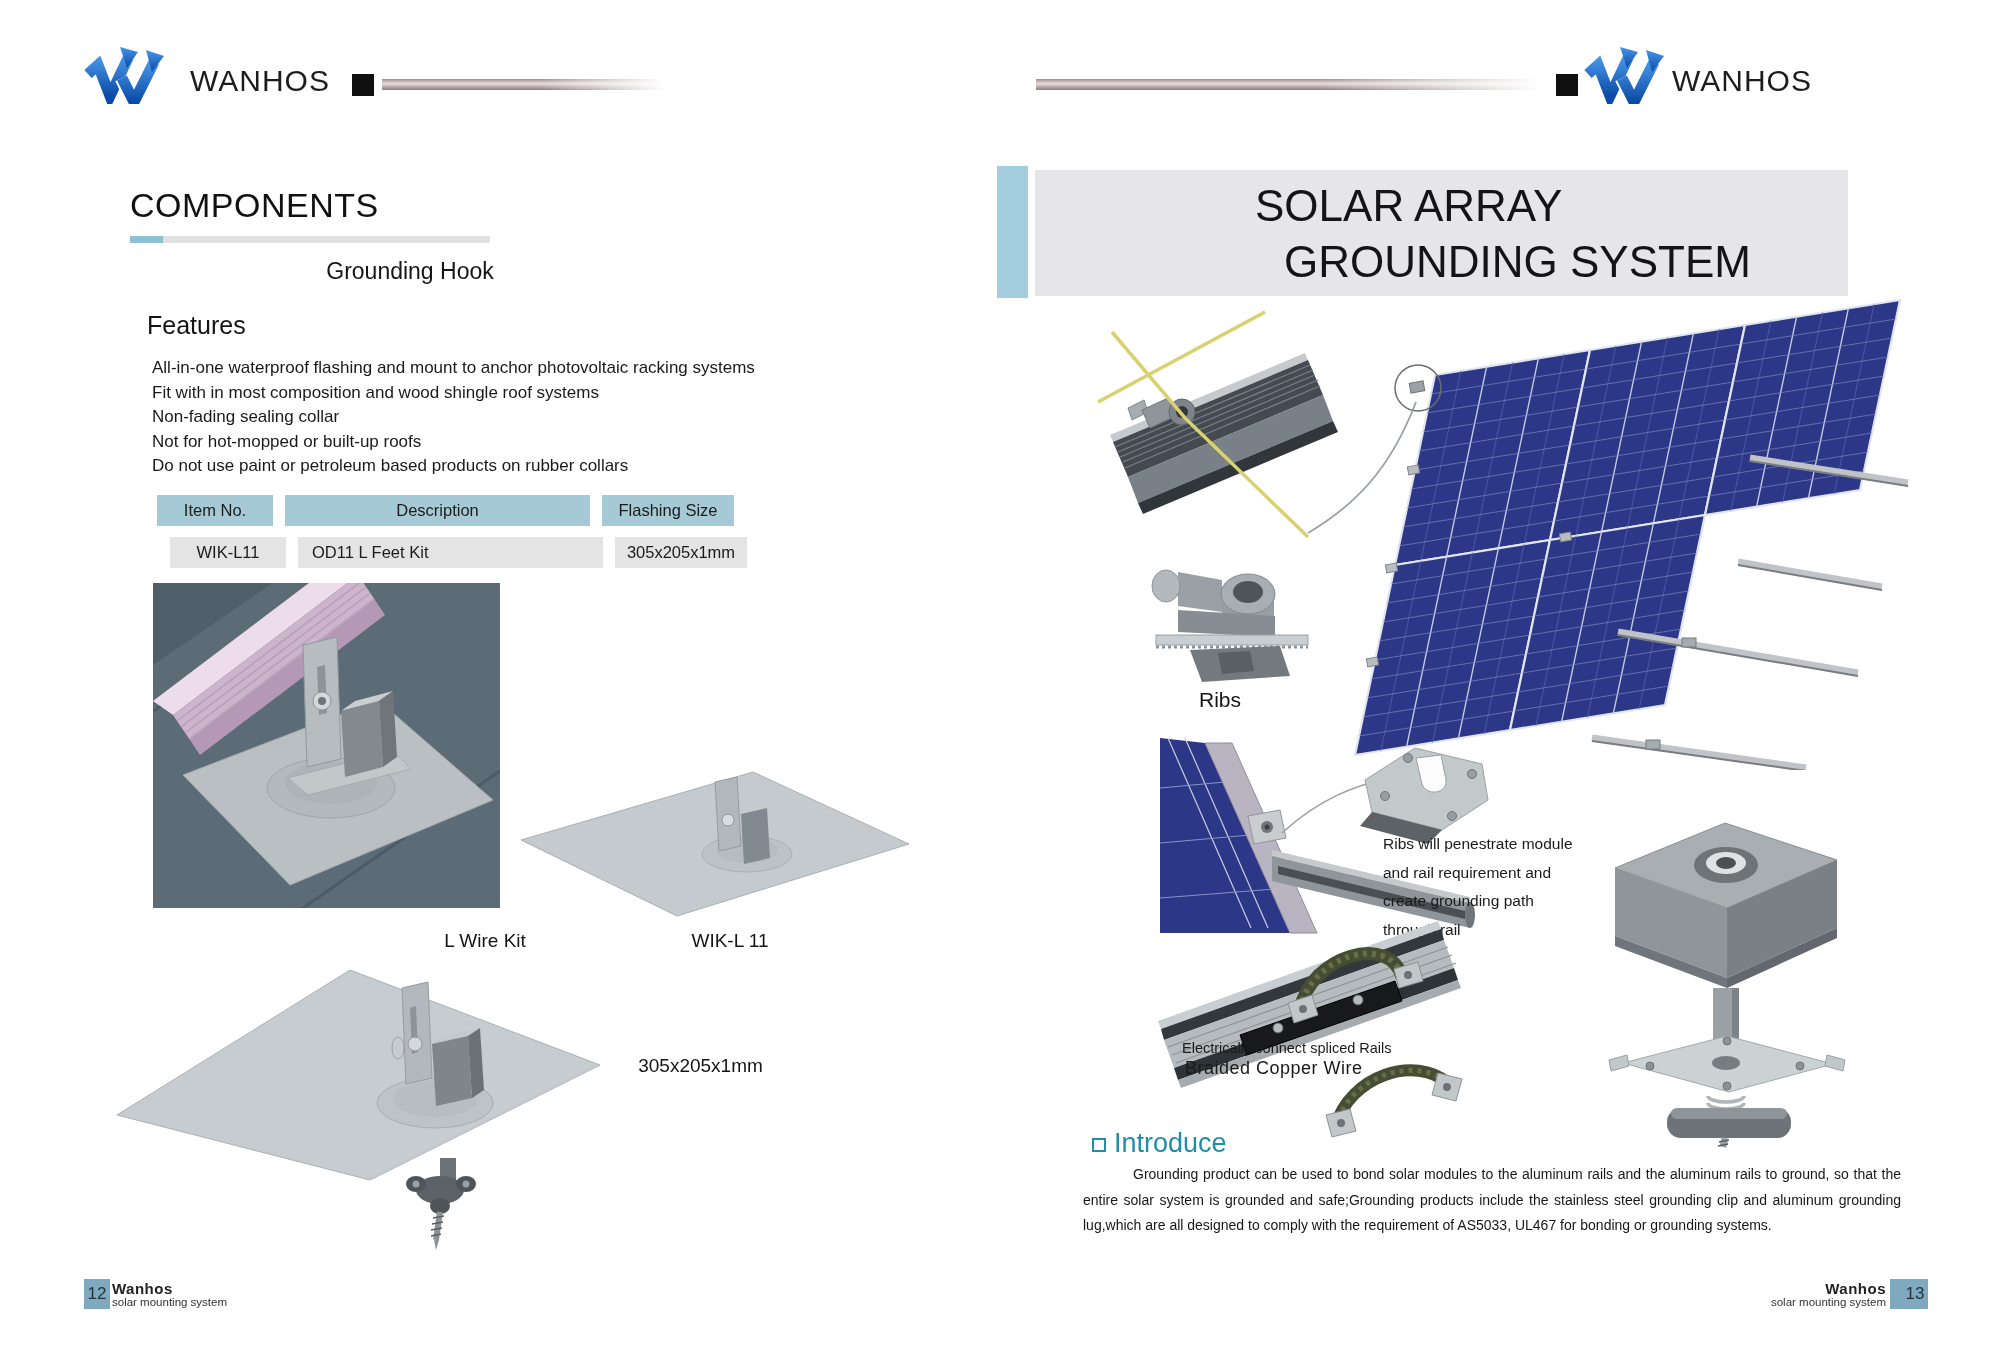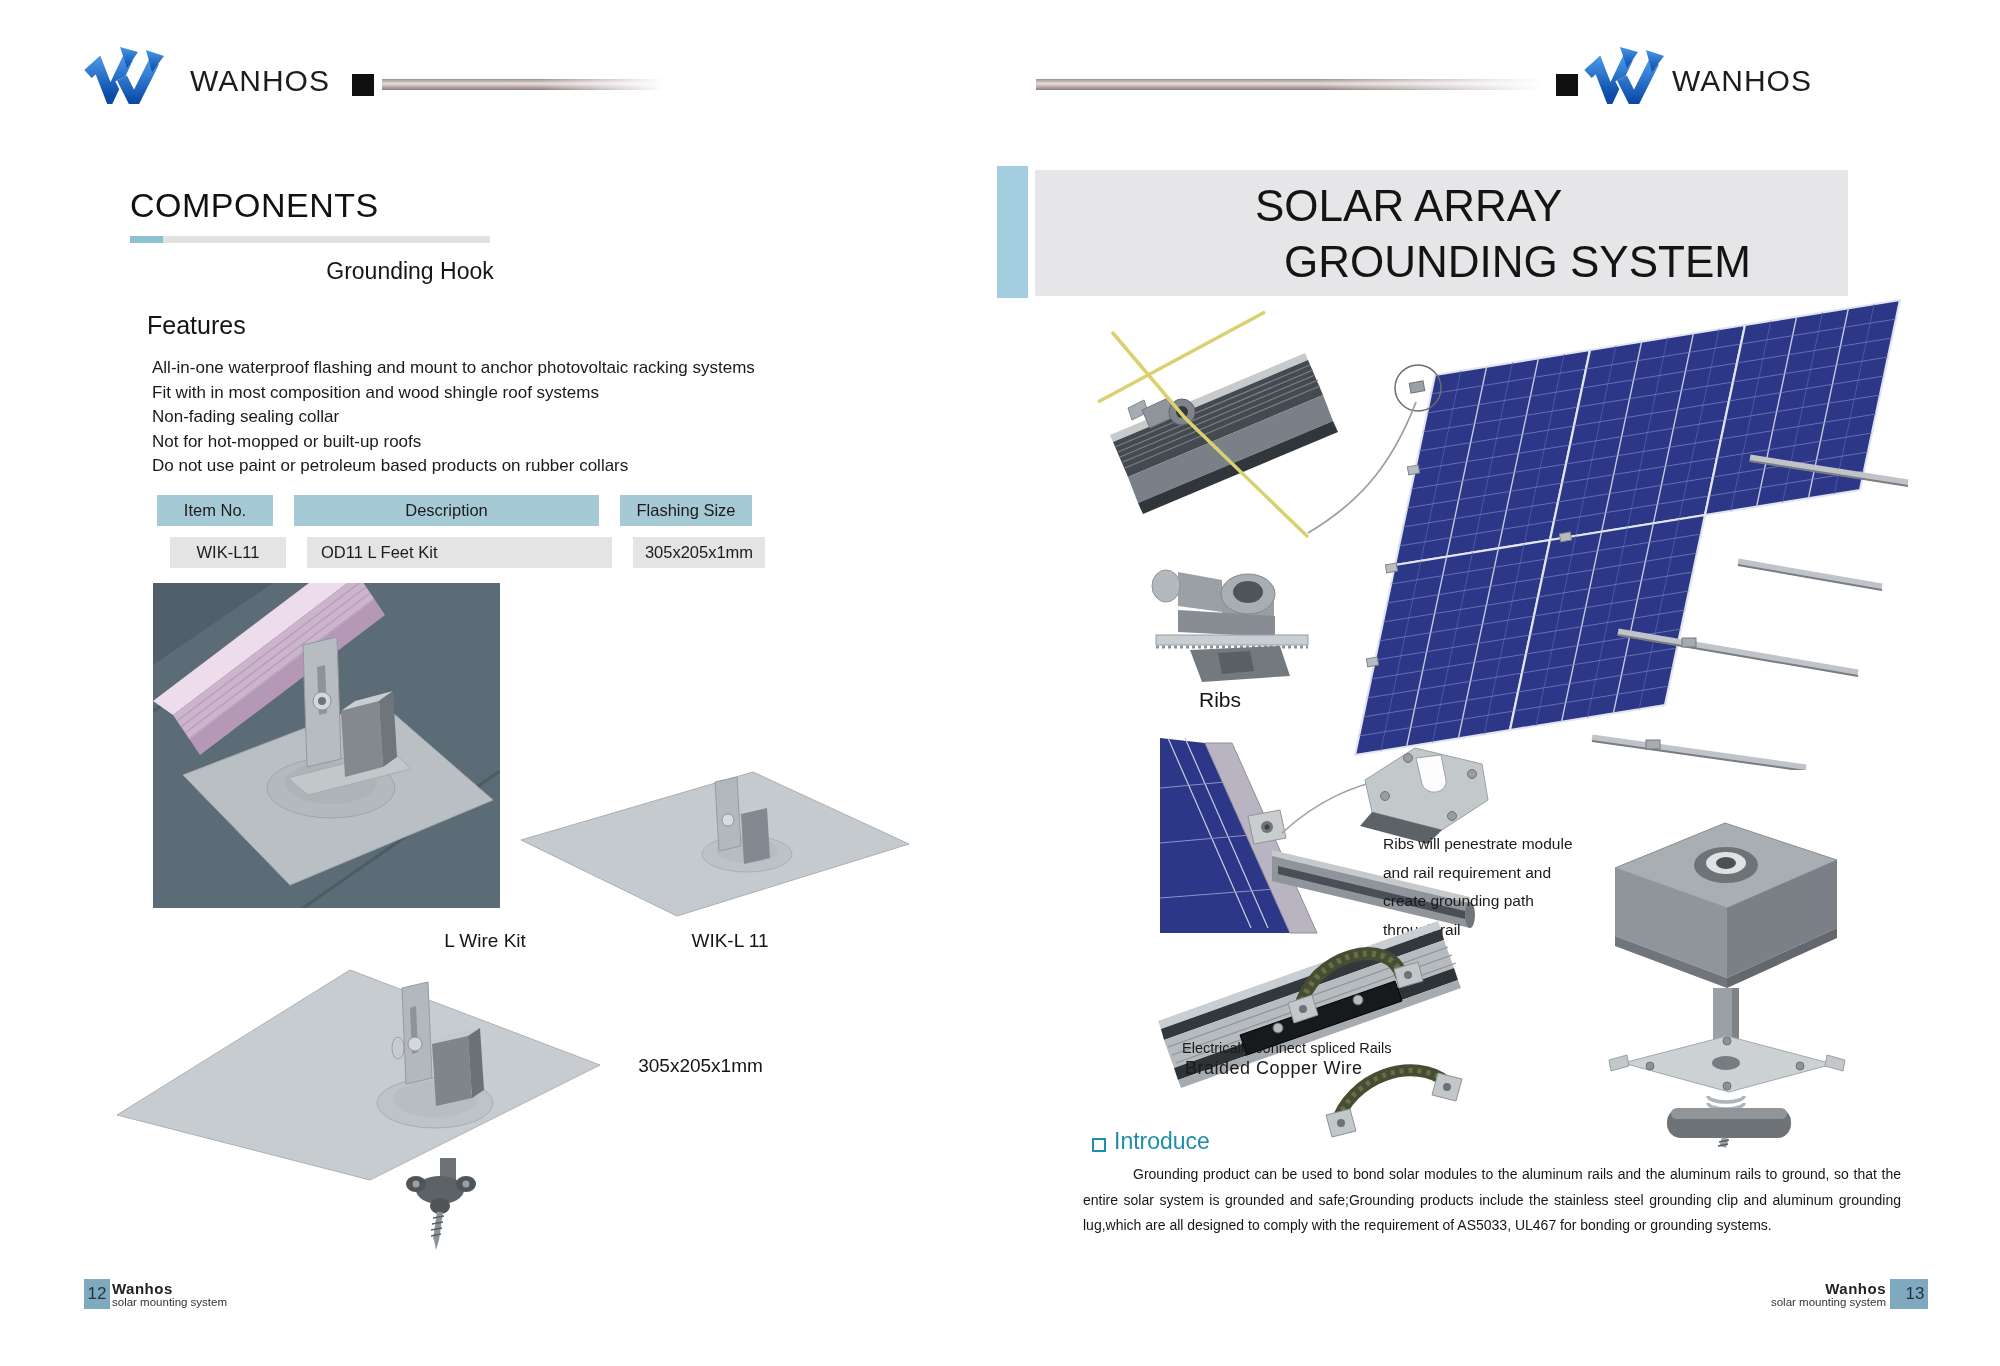--- a/index.html
+++ b/index.html
@@ -12,41 +12,41 @@
   .hbar{height:11px;background:linear-gradient(180deg,#a08d8d 0%,#e6dcdc 42%,#8e7b7b 100%);
         -webkit-mask-image:linear-gradient(to right,#000 55%,transparent 98%);
         mask-image:linear-gradient(to right,#000 55%,transparent 98%);}
   
   .h-components{font-size:34px;letter-spacing:.5px;color:#111;}
   .underline-gray{height:7px;background:#e1e1e1;}
   .underline-blue{height:7px;background:#8cc0d3;}
   .h-sub{font-size:23px;text-align:center;color:#151515;}
   .h-feat{font-size:25px;color:#151515;}
   .featlist div{font-size:17px;line-height:24.5px;white-space:nowrap;}
-  .tbl-row{display:flex;gap:21px;}
+  .tbl-row{display:flex;gap:12px;}
   .tbl-cell{height:31px;line-height:31px;font-size:16.5px;text-align:center;color:#1c1c1c;}
   .tbl-head .tbl-cell{background:#a6c9d6;}
   .tbl-data .tbl-cell{background:#e4e4e4;}
   .c1{width:116px;} .c2{width:305px;} .c3{width:132px;}
   .tbl-data .c2{text-align:left;padding-left:14px;width:291px;}
   .caption{font-size:19px;text-align:center;color:#151515;}
   
   .pgsq{width:26px;height:30px;background:#7fa9bf;color:#25333c;font-size:17px;
         display:flex;align-items:center;justify-content:center;}
   .ftname{font-size:15px;font-weight:bold;letter-spacing:.5px;color:#222;}
   .fttag{font-size:11.5px;color:#333;}
   
   .title-bar{width:31px;height:132px;background:#a4cddf;}
   .title-box{width:813px;height:126px;background:#e6e5e7;}
   .title-line{font-size:44px;letter-spacing:0;color:#141414;white-space:nowrap;}
   .ribs-label{font-size:21px;text-align:center;color:#151515;}
   .note div{font-size:15.5px;line-height:28.5px;white-space:nowrap;color:#1a1a1a;}
   .lbl-sm{font-size:14.5px;color:#1a1a1a;white-space:nowrap;}
   .lbl-md{font-size:18px;color:#1a1a1a;white-space:nowrap;letter-spacing:.5px;}
-  .intro-h{font-size:23px;color:#1e8ea9;}
+  .intro-h{font-size:27px;color:#1e8ea9;}
   .intro-bullet{width:10px;height:10px;border:2px solid #1e8ea9;}
   .intro-p{width:818px;font-size:14px;line-height:25.5px;text-align:justify;
            text-indent:50px;color:#161616;}
 </style>
 </head>
 <body>
 
 <div id="canvas">
 
   <svg class="abs" style="left:84px;top:46px;" width="100" height="58" viewBox="0 0 100 58">

